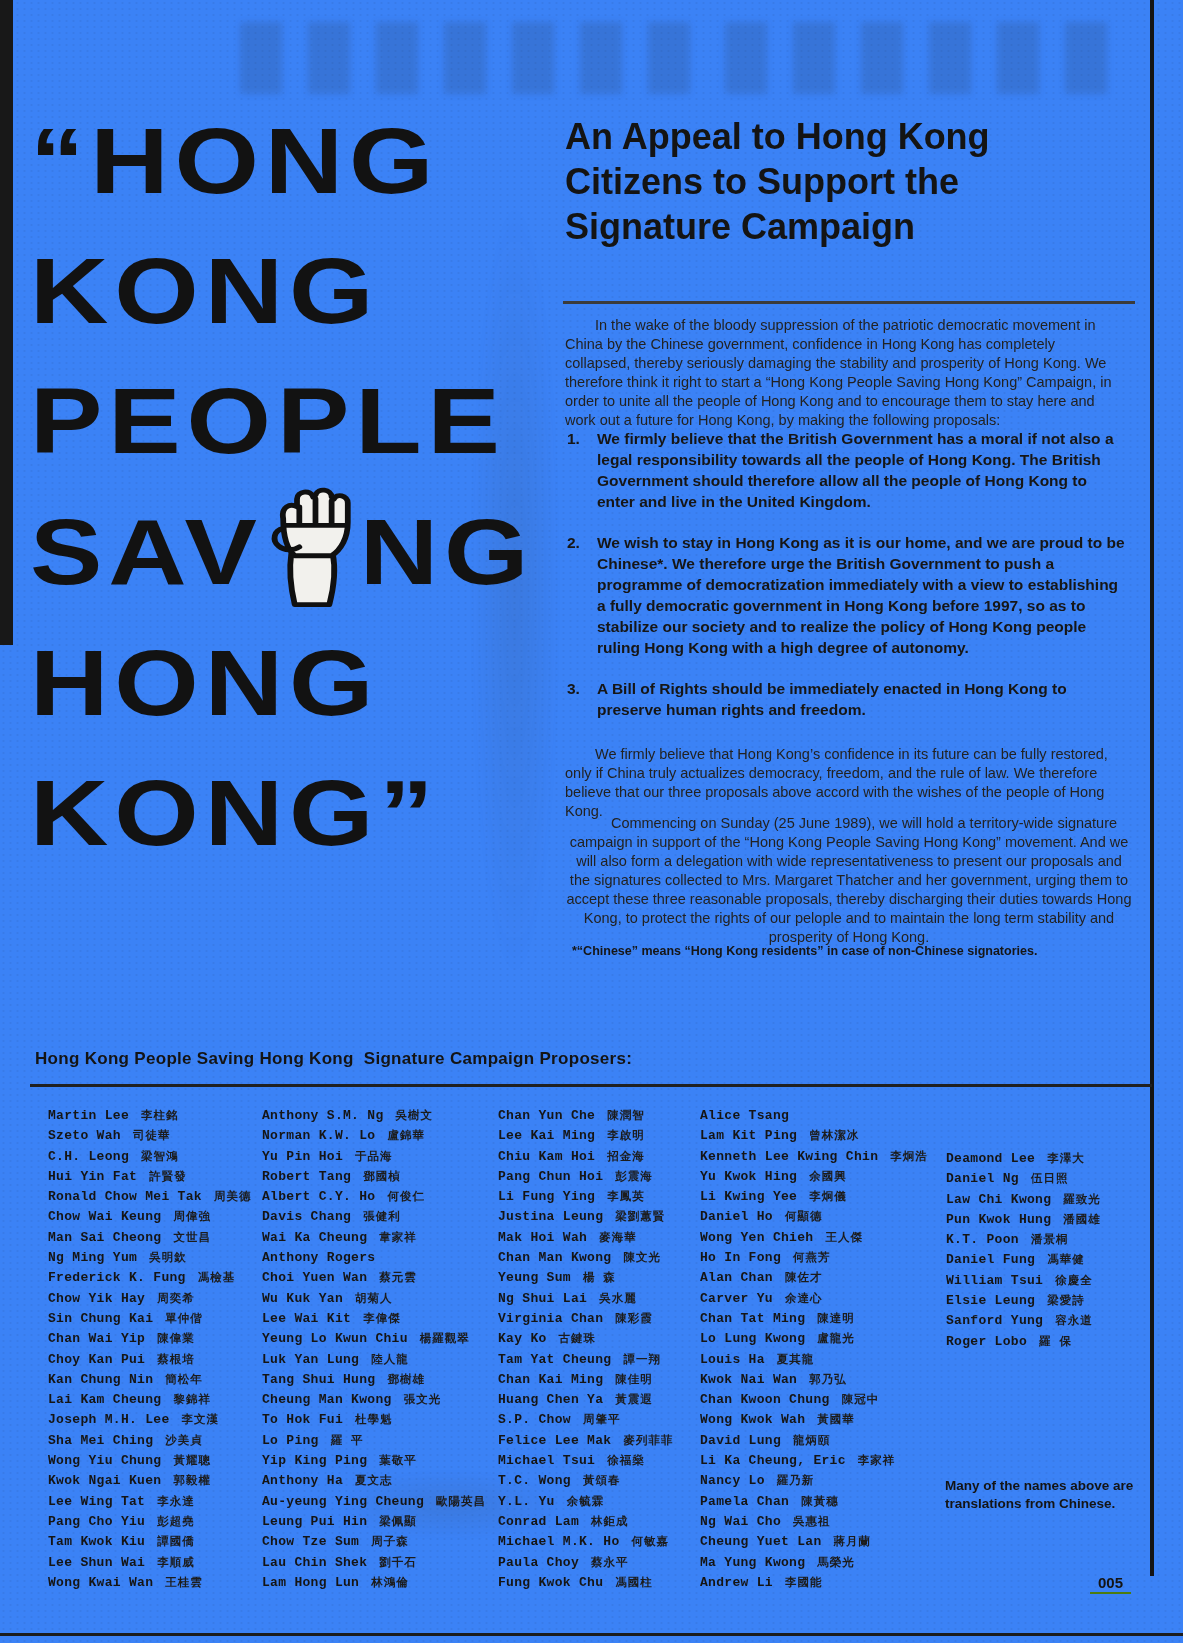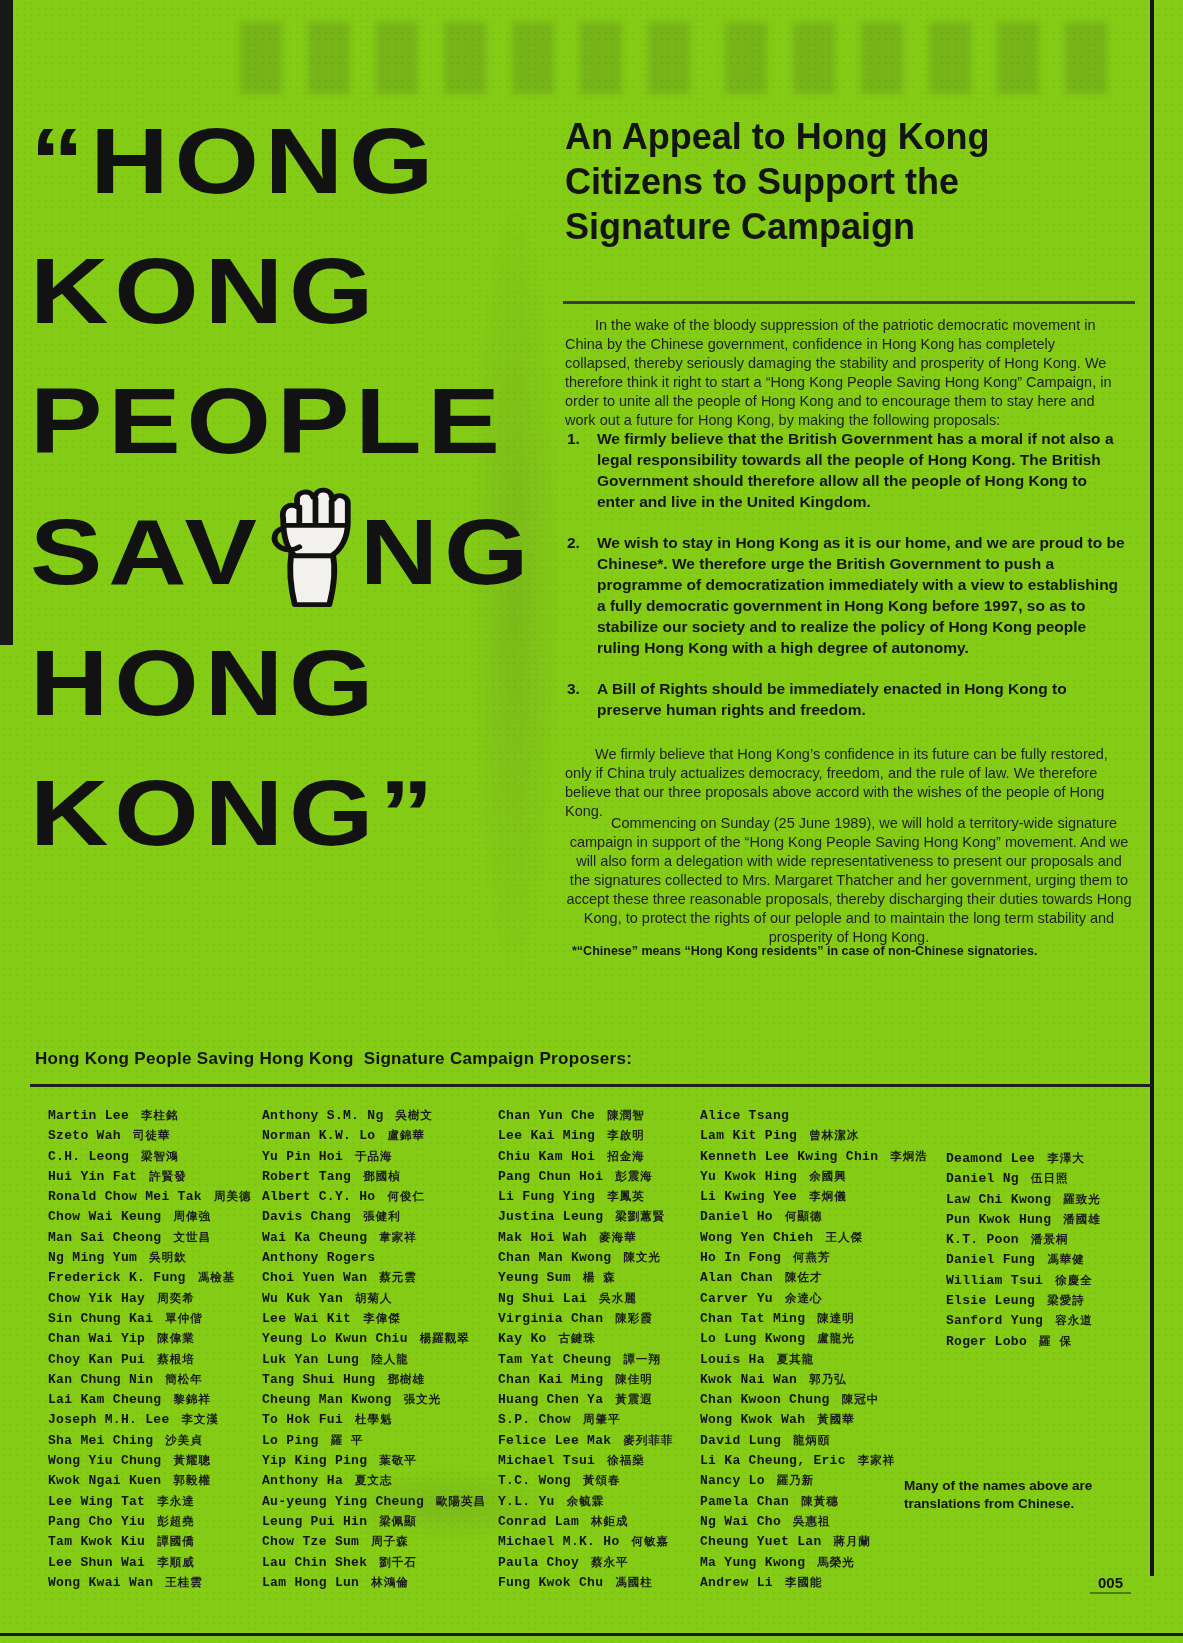--- a/index.html
+++ b/index.html
@@ -1,17 +1,17 @@
 <!DOCTYPE html>
 <html><head>
 <meta charset="utf-8">
 <style>
   html,body{margin:0;padding:0;}
   body{background:#cfcfcd;font-family:"Liberation Sans",sans-serif;}
-  .page{position:relative;width:1183px;height:1643px;background:#84cc16;overflow:hidden;color:#1a1a1a;}
+  .page{position:relative;width:1183px;height:1643px;background:#3b82f6;overflow:hidden;color:#1a1a1a;}
   .noise{position:absolute;inset:0;background-image:radial-gradient(rgba(0,0,0,0.05) 1px,transparent 1.3px);background-size:7px 6px;pointer-events:none;}
   .ghost{position:absolute;background:repeating-linear-gradient(90deg,rgba(40,40,40,0.14) 0 42px,rgba(0,0,0,0) 42px 68px);filter:blur(3px);border-radius:4px;}
   .smudge{position:absolute;background:radial-gradient(ellipse at center,rgba(60,60,60,0.12),rgba(0,0,0,0) 70%);filter:blur(2px);}
   .edge-left{position:absolute;left:0;top:0;width:13px;height:645px;background:#181818;}
   .edge-right{position:absolute;left:1150px;top:0;width:4px;height:1576px;background:#141414;}
   .edge-bottom{position:absolute;left:0;top:1633px;width:1183px;height:3px;background:#1c1c1c;}
 
   
   .headline{position:absolute;left:30px;top:96px;}
   .hl{font-size:92px;font-weight:bold;letter-spacing:5px;line-height:130px;white-space:nowrap;color:#121212;transform:scaleX(1.18);transform-origin:0 50%;}
@@ -33,21 +33,21 @@
   .footnote{position:absolute;left:572px;top:944px;width:566px;font-size:12.5px;font-weight:bold;color:#161616;}
 
   
   .proposers-heading{position:absolute;left:35px;top:1049px;font-size:17px;font-weight:bold;letter-spacing:0.3px;white-space:pre;color:#141414;}
   .names-rule{position:absolute;left:30px;top:1084px;width:1122px;height:3px;background:#202020;}
   .proposers-grid{position:absolute;left:30px;top:1106px;width:1140px;height:500px;}
   .pcol{position:absolute;top:0;width:226px;}
   .pcol0{left:18px;} .pcol1{left:232px;} .pcol2{left:468px;} .pcol3{left:670px;} .pcol4{left:916px;margin-top:43px;}
   .prow{height:20.3px;line-height:20.3px;white-space:nowrap;font-family:"Liberation Mono",monospace;font-weight:bold;font-size:13px;letter-spacing:0.3px;color:#151515;}
   .pcjk{margin-left:12px;font-size:11.5px;letter-spacing:1px;color:#1c1c1c;filter:blur(0.3px);}
-  .names-note{position:absolute;left:904px;top:1477px;width:212px;font-size:13.5px;line-height:17.5px;font-weight:bold;color:#141414;}
+  .names-note{position:absolute;left:945px;top:1477px;width:212px;font-size:13.5px;line-height:17.5px;font-weight:bold;color:#141414;}
   .page-number{position:absolute;left:1090px;top:1574px;font-size:15px;font-weight:bold;border-bottom:2px solid #4d7c0f;padding:0 8px 1px 8px;color:#141414;}
 </style>
 </head>
 <body>
 
 <div class="page">
 
   <div class="noise"></div>
   <div class="ghost" style="left:240px;top:22px;width:450px;height:72px;"></div>
   <div class="ghost" style="left:725px;top:22px;width:405px;height:72px;"></div>

